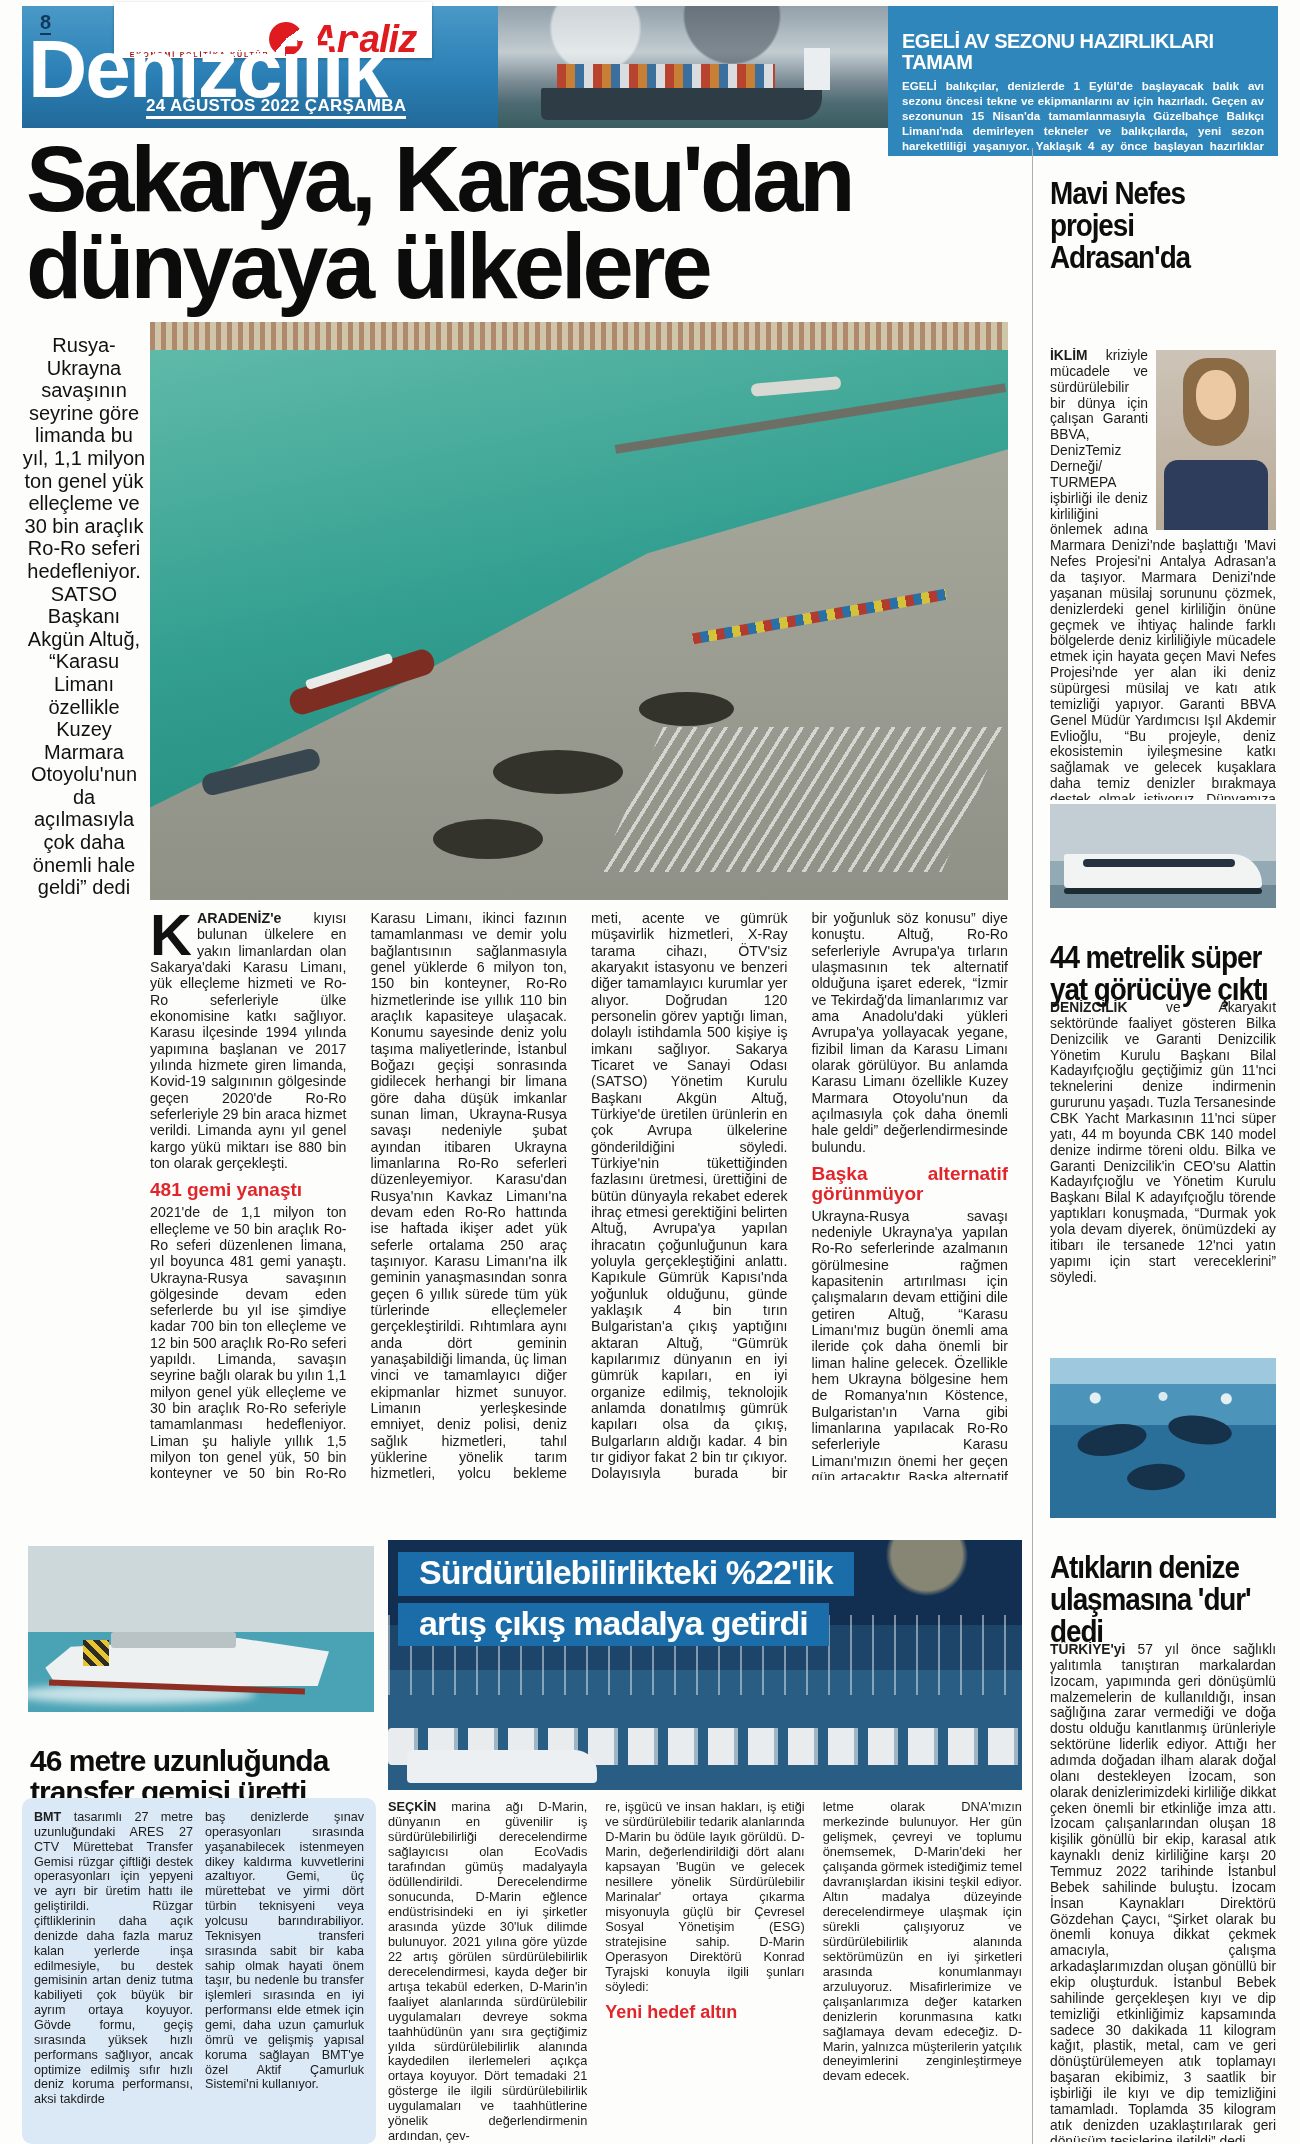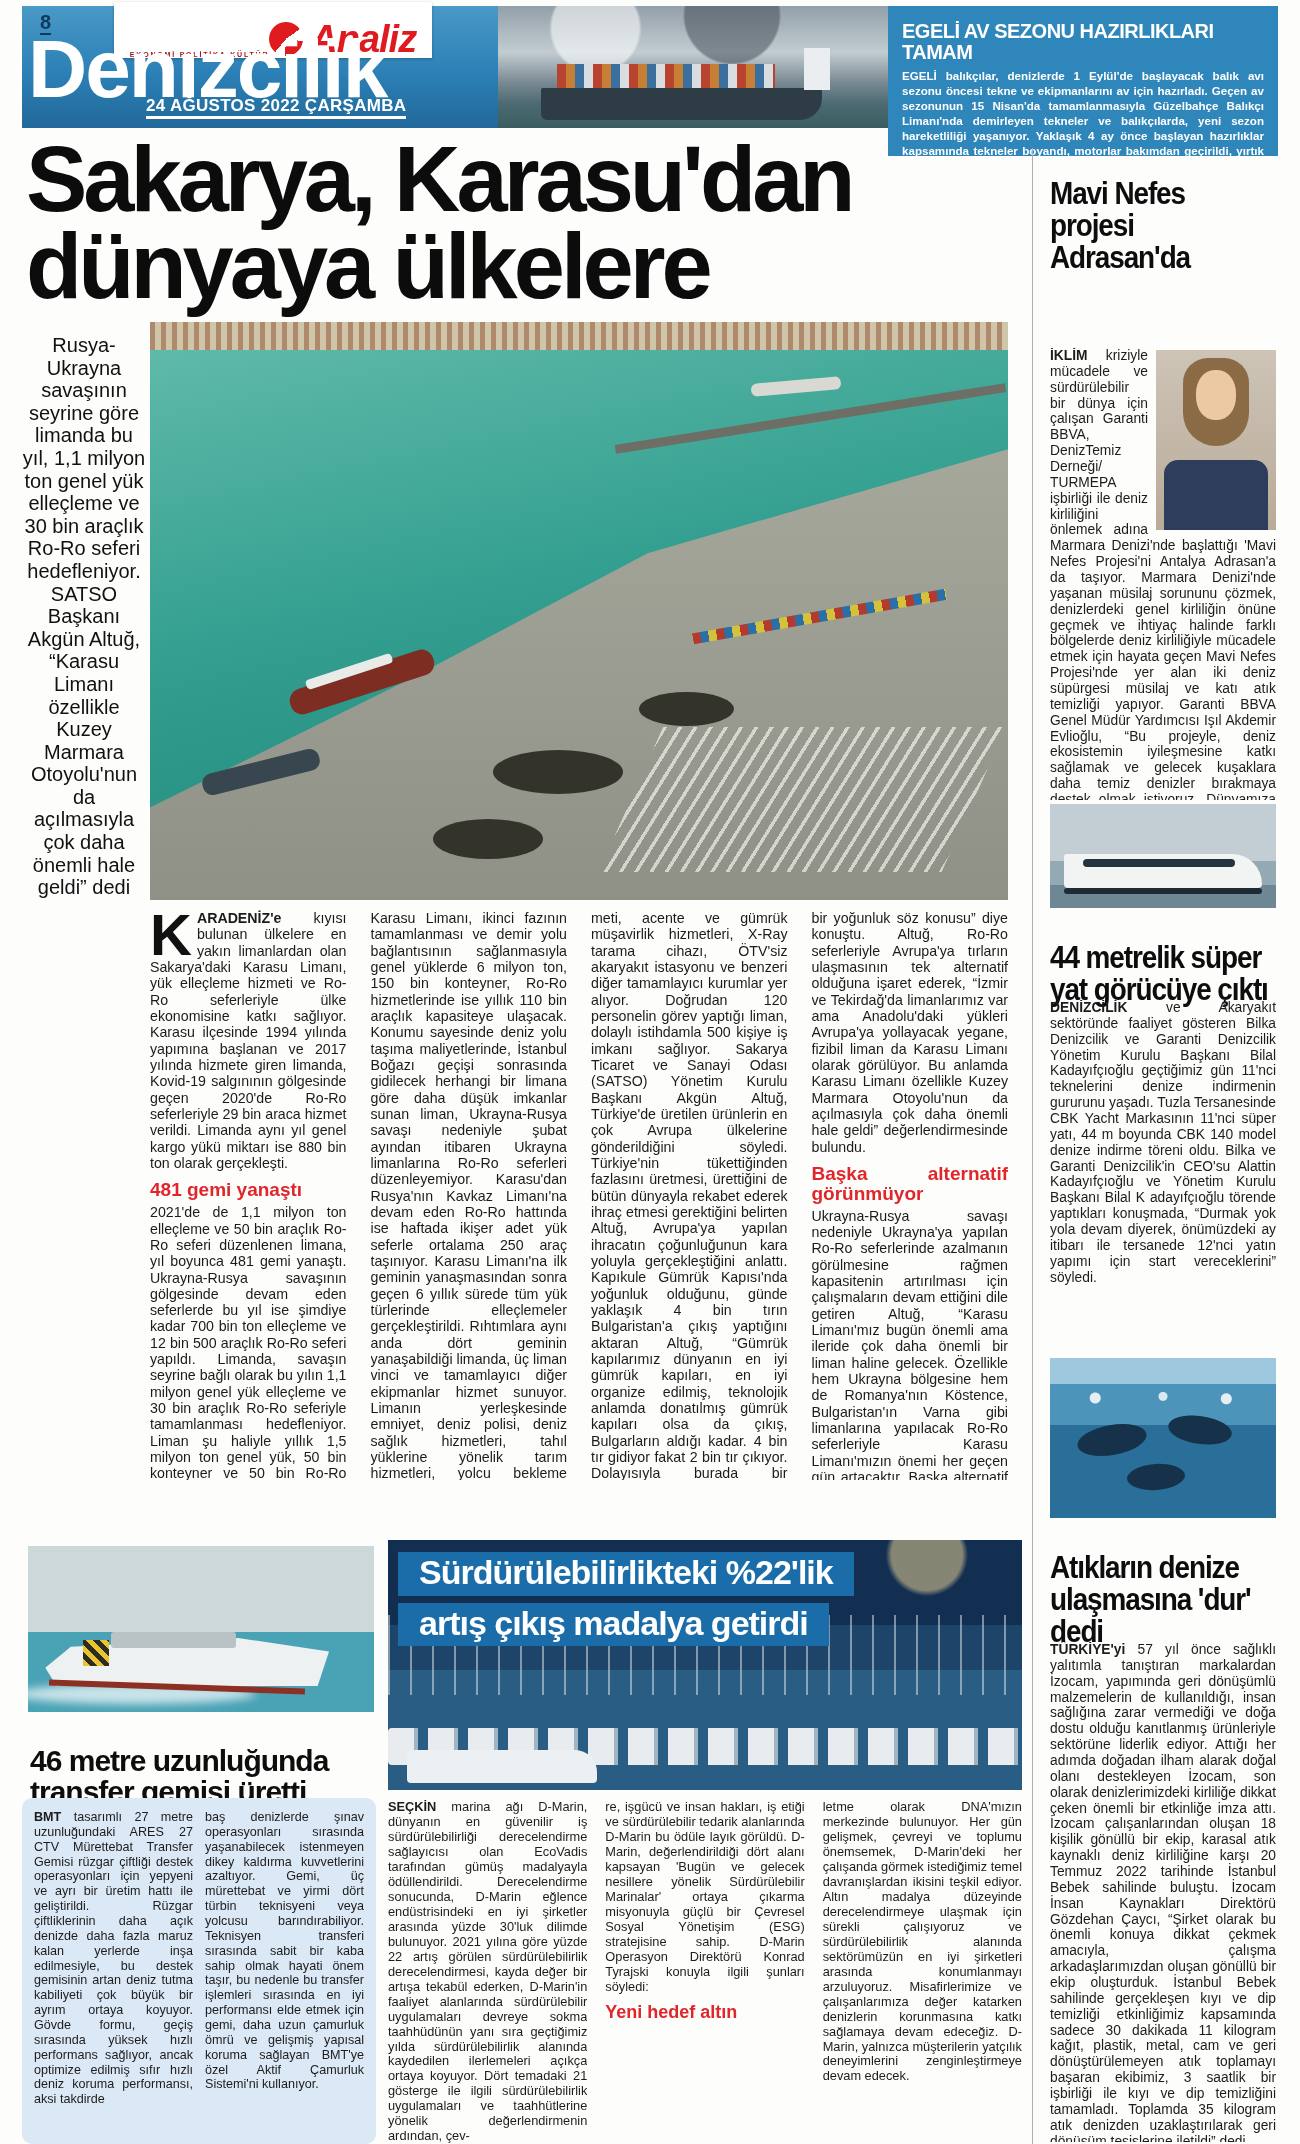--- a/index.html
+++ b/index.html
@@ -32,21 +32,21 @@
        radial-gradient(circle at 60% 8%,rgba(60,70,80,.5) 0 18%,transparent 19%),
        linear-gradient(180deg,#93a0aa 0%,#c2ccd1 38%,#7b8b94 62%,#4c6a72 80%,#3a5d60 100%);}
   .hull{position:absolute;bottom:8px;left:11%;width:72%;height:32px;background:#2e3c45;
         border-radius:2px 2px 22px 6px;}
   .boxes{position:absolute;bottom:38px;left:15%;width:56%;height:26px;
         background:repeating-linear-gradient(90deg,#b8432f 0 9px,#c77f35 9px 18px,#3a6f9e 18px 27px,#d9dddf 27px 36px);}
   .bridge{position:absolute;bottom:38px;right:15%;width:26px;height:42px;background:#eaeef0;}
 
   .egeli{left:888px;top:6px;width:390px;height:150px;background:#2f86bb;
          padding:9px 14px;box-sizing:border-box;overflow:hidden;}
-  .egeli-title{font-size:20px;font-weight:900;color:#fff;letter-spacing:-0.5px;line-height:1.05;margin:6px 0 5px;}
+  .egeli-title{font-size:20px;font-weight:900;color:#fff;letter-spacing:-0.5px;line-height:1.05;margin:16px 0 5px;}
   .egeli-body{font-size:11.6px;font-weight:700;color:#fff;line-height:1.3;text-align:justify;}
 
   
   .headline{left:26px;top:136px;width:1000px;font-weight:900;color:#0c0c0c;
             font-size:92px;line-height:.95;letter-spacing:-4px;}
   .intro{left:22px;top:334px;width:124px;font-size:20px;line-height:1.13;
          text-align:center;color:#111;}
 
   
   .port{left:150px;top:322px;width:858px;height:578px;overflow:hidden;

